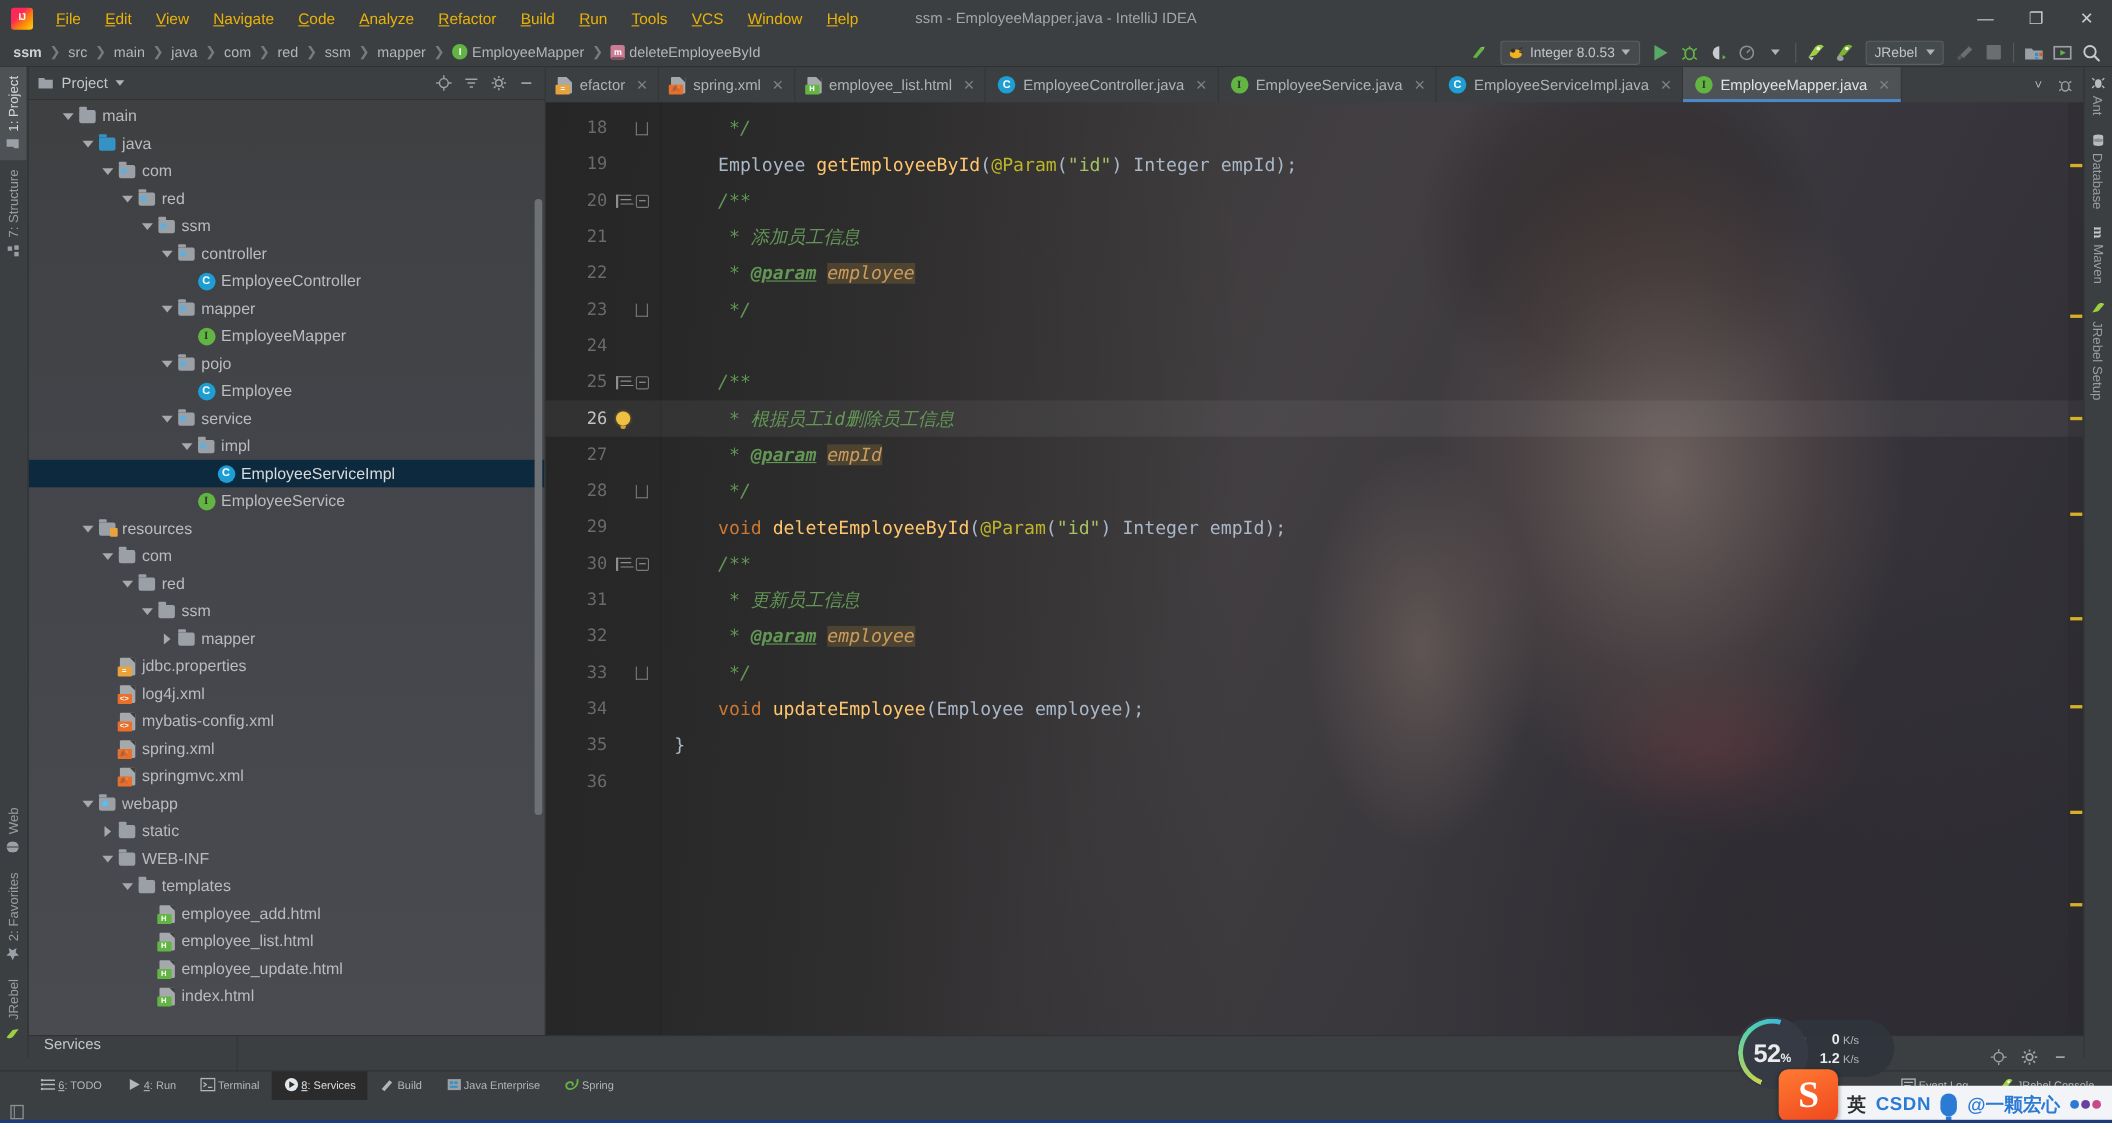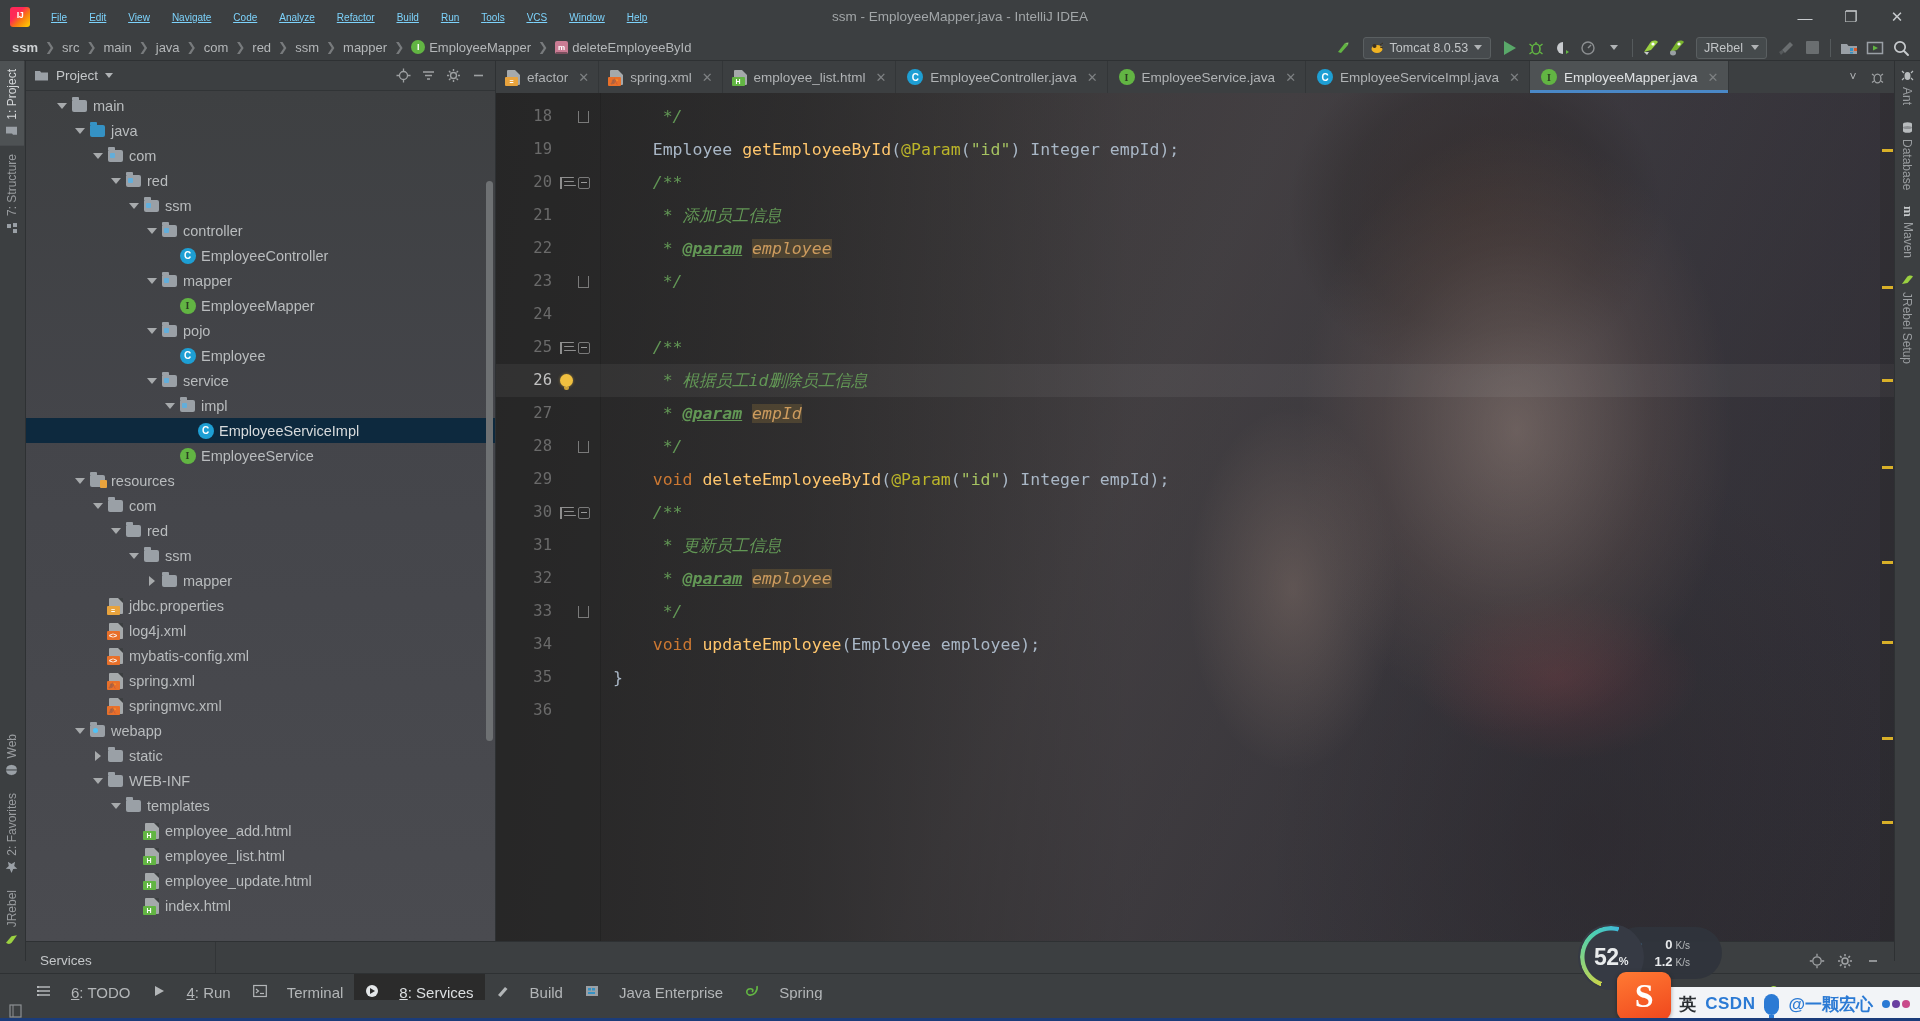--- a/index.html
+++ b/index.html
@@ -25,23 +25,22 @@
     background: linear-gradient(135deg, #fe2857 0%, #fe2857 35%, #f97a12 60%, #ffd500 100%);
     position: relative; flex: none;
   }
   .ij-logo::after {
     content: "IJ"; position: absolute; left: 0; right: 0; top: 3px;
     font-size: 9px; font-weight: bold; color: #fff; text-align: center;
     letter-spacing: -0.5px;
   }
   .menubar { display: flex; align-items: center; height: 34px; }
   .menu-item {
-    padding: 4px 11px; font-size: 10px; color: #7dd3fc; cursor: default;
+    padding: 4px 11px; font-size: 14px; color: #eab308; cursor: default;
     white-space: nowrap;
-    text-decoration: underline;
   }
   .win-title {
     position: absolute; left: 0; right: 0; text-align: center;
     font-size: 13.5px; color: #a2a6a8; pointer-events: none;
     top: 9px;
   }
   .win-ctrls {
     position: absolute; right: 0; top: 0; height: 34px;
     display: flex; align-items: center;
   }
@@ -350,41 +349,41 @@
   }
   .fileicon.sm { width: 13px; height: 15px; }
 
   
   .services-panel {
     position: absolute; left: 26px; right: 26px; top: 941px; height: 38px;
     background: #3c3f41; border-top: 1px solid #2e3133;
     display: flex; align-items: center; z-index: 7;
   }
   .sp-tab {
-    height: 38px; display: flex; align-items: center; padding: 0 14px;
+    height: 38px; display: flex; align-items: flex-start; padding: 0 14px;
     font-size: 13.5px; color: #c4c7c9; border-right: 1px solid #323537;
     min-width: 190px;
   }
   .sp-right {
     margin-left: auto; display: flex; align-items: center; gap: 2px; padding-right: 8px;
   }
   .sp-act {
     width: 26px; height: 26px; display: flex; align-items: center; justify-content: center;
     color: #a0a3a5; font-size: 14px;
   }
 
   
   .statusbar {
     position: absolute; left: 0; bottom: 21px; width: 1920px; height: 27px;
     background: #3c3f41; border-top: 1px solid #2e3133;
     display: flex; align-items: center; z-index: 8;
   }
   .sb-btn {
-    display: flex; align-items: flex-end; gap: 20px; height: 27px; padding: 0 11px;
-    font-size: 15px; color: #b3b6b8; white-space: nowrap;
+    display: flex; align-items: center; gap: 2px; height: 27px; padding: 0 11px;
+    font-size: 10px; color: #b3b6b8; white-space: nowrap;
   }
   .sb-btn.active { background: #2b2b2b; color: #dcdfe1; }
   .sb-btn u { text-decoration: underline; }
   .sb-right { margin-left: auto; display: flex; align-items: center; padding-right: 10px; gap: 16px; }
   .sb-right .sb-btn { padding: 0 6px; }
 
   
   .bottomrow {
     position: absolute; left: 0; bottom: 0; width: 1920px; height: 21px;
     background: #3c3f41; display: flex; align-items: center; z-index: 8;
@@ -539,21 +538,21 @@
             <path d="M3 13 L10 4 L13 6 L6 14 Z" fill="#62b543"></path>
             <path d="M10 4 L13 6 L13.5 3.5 Z" fill="#8bc96e"></path>
           </svg>
       </div>
       <div class="run-config">
         <svg width="14" height="14" viewBox="0 0 14 14">
             <ellipse cx="7" cy="8" rx="5.5" ry="4" fill="#f0b323"></ellipse>
             <circle cx="4.5" cy="5" r="2" fill="#3b3020"></circle>
             <path d="M10 4 L13 2 M10 6 L13 7" stroke="#3b3020" stroke-width="1"></path>
           </svg>
-        <span>Tomcat 8.0.53</span>
+        <span>Integer 8.0.53</span>
         <span class="tri-down"></span>
       </div>
       <div class="tb-btn">
           <span class="play-tri"></span>
         </div>
       <div class="tb-btn">
         <svg width="16" height="16" viewBox="0 0 16 16">
             <ellipse cx="8" cy="9" rx="4" ry="5" fill="none" stroke="#62b543" stroke-width="1.6"></ellipse>
             <path d="M4 6 L1.5 4 M12 6 L14.5 4 M4 12 L1.5 14 M12 12 L14.5 14 M8 2 L8 4" stroke="#62b543" stroke-width="1.4"></path>
           </svg>

